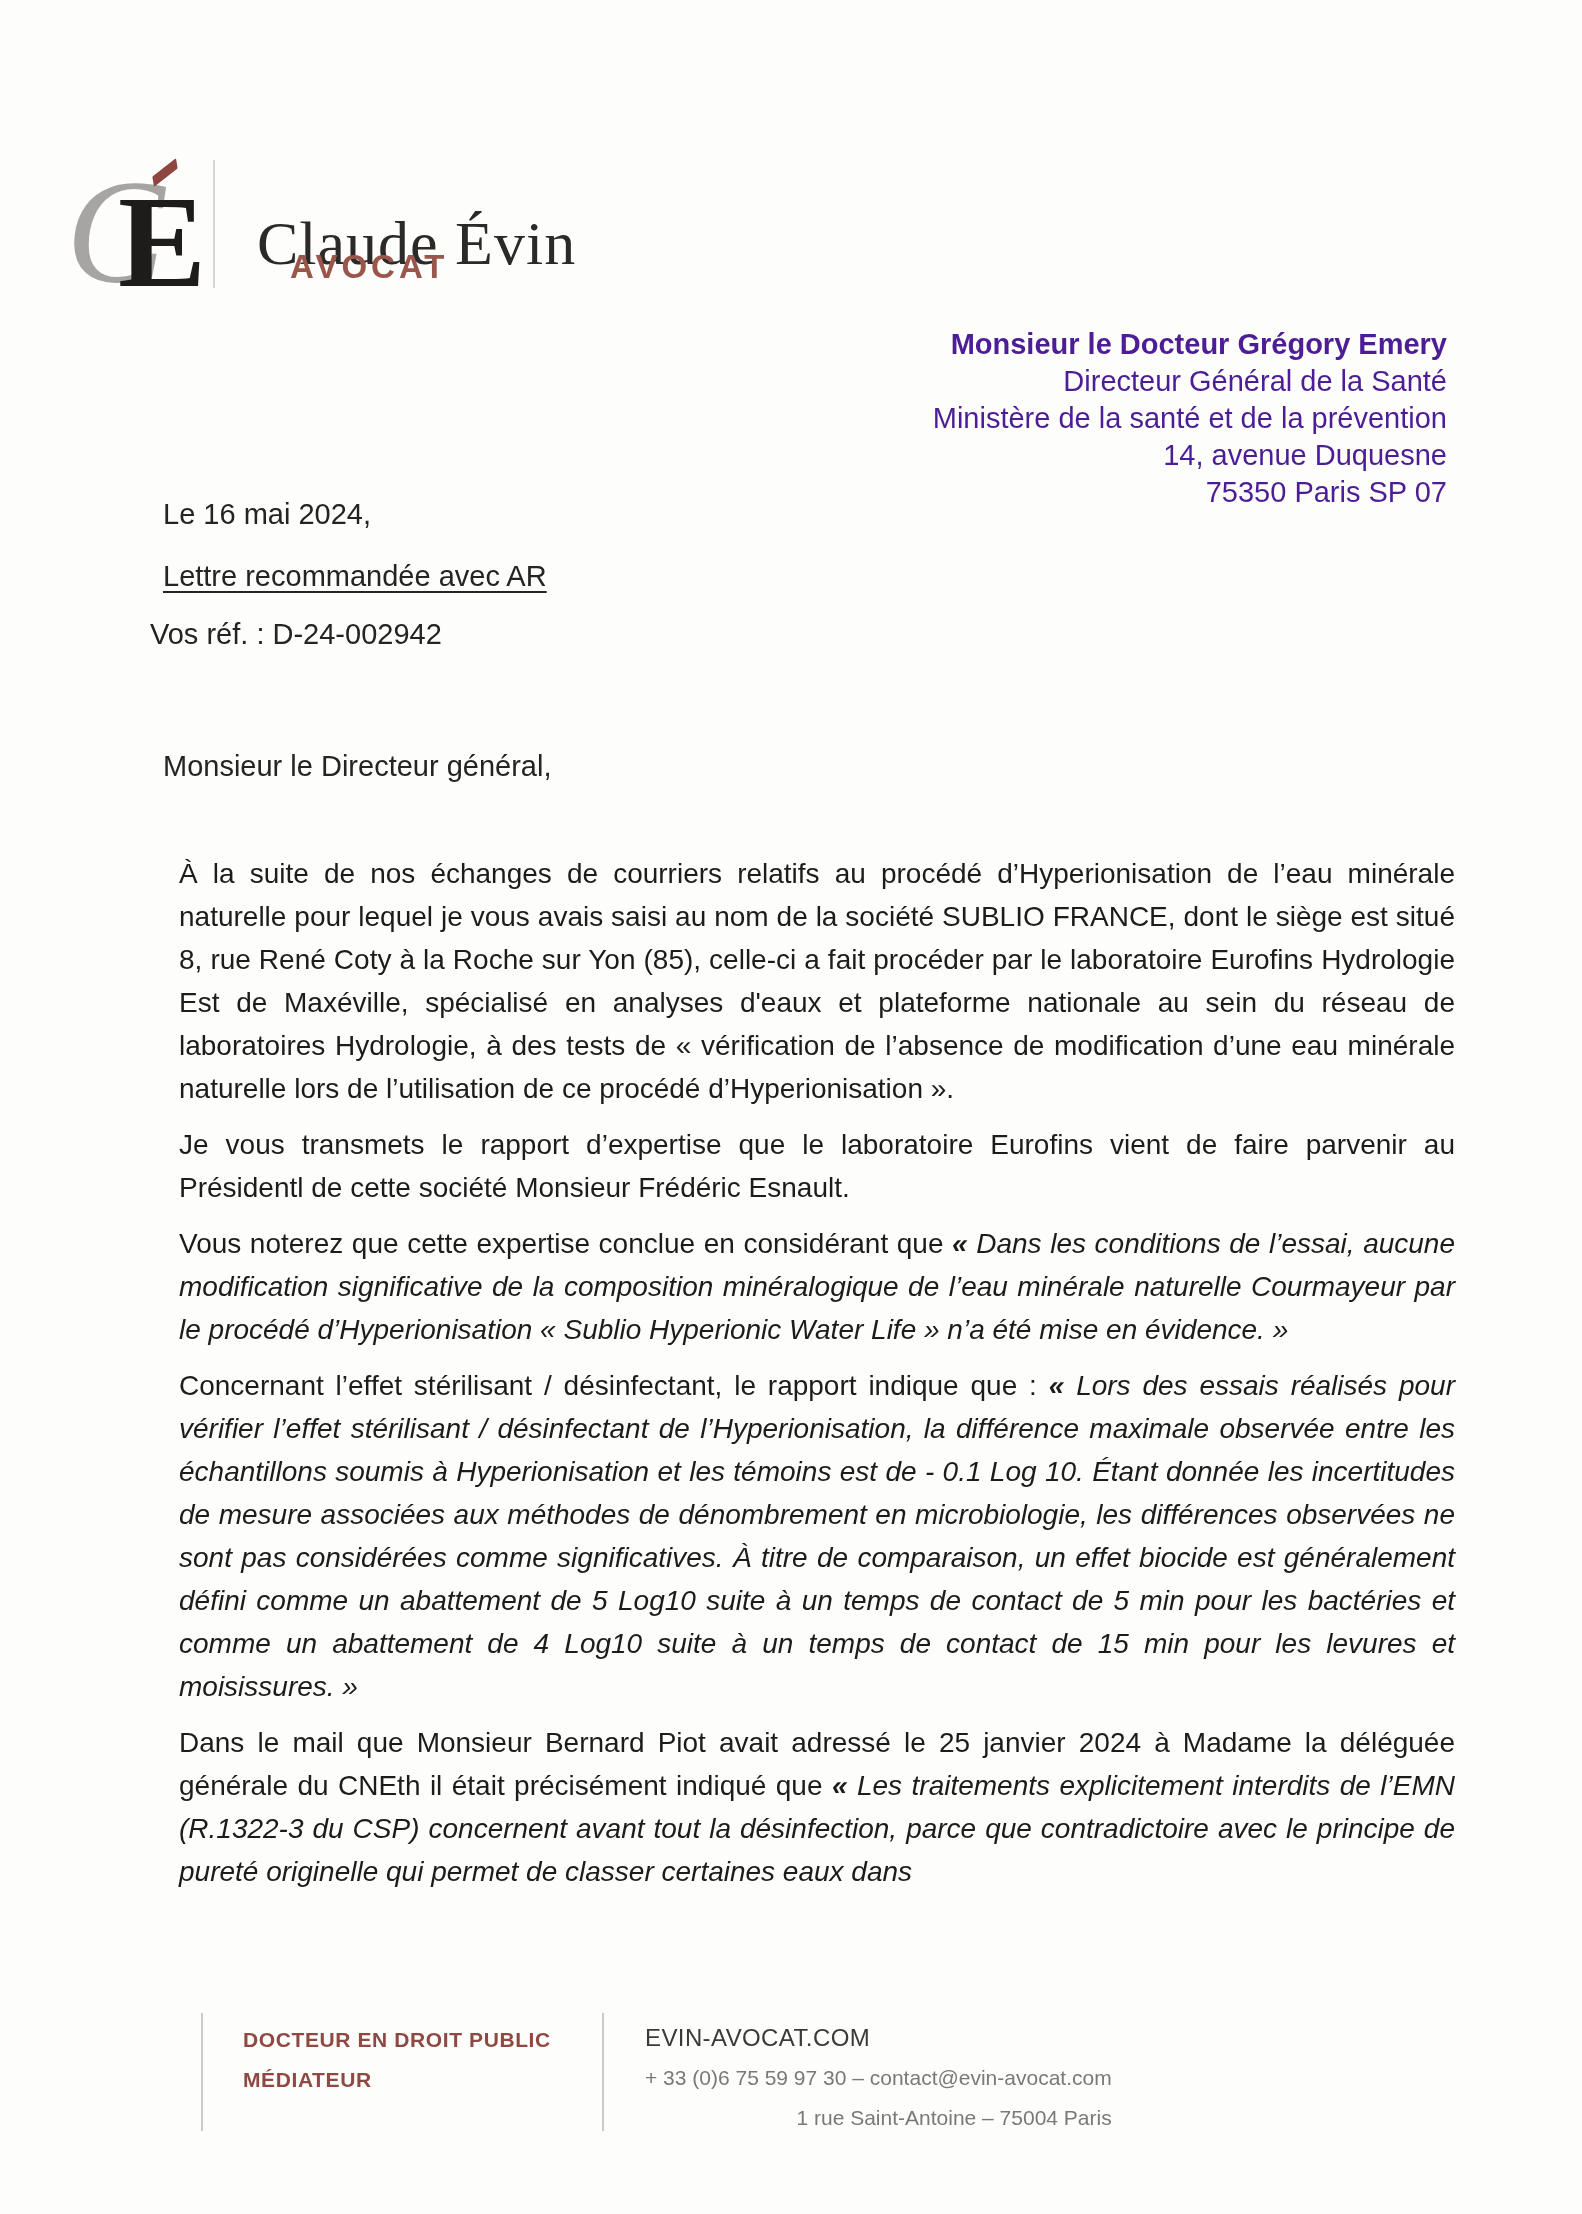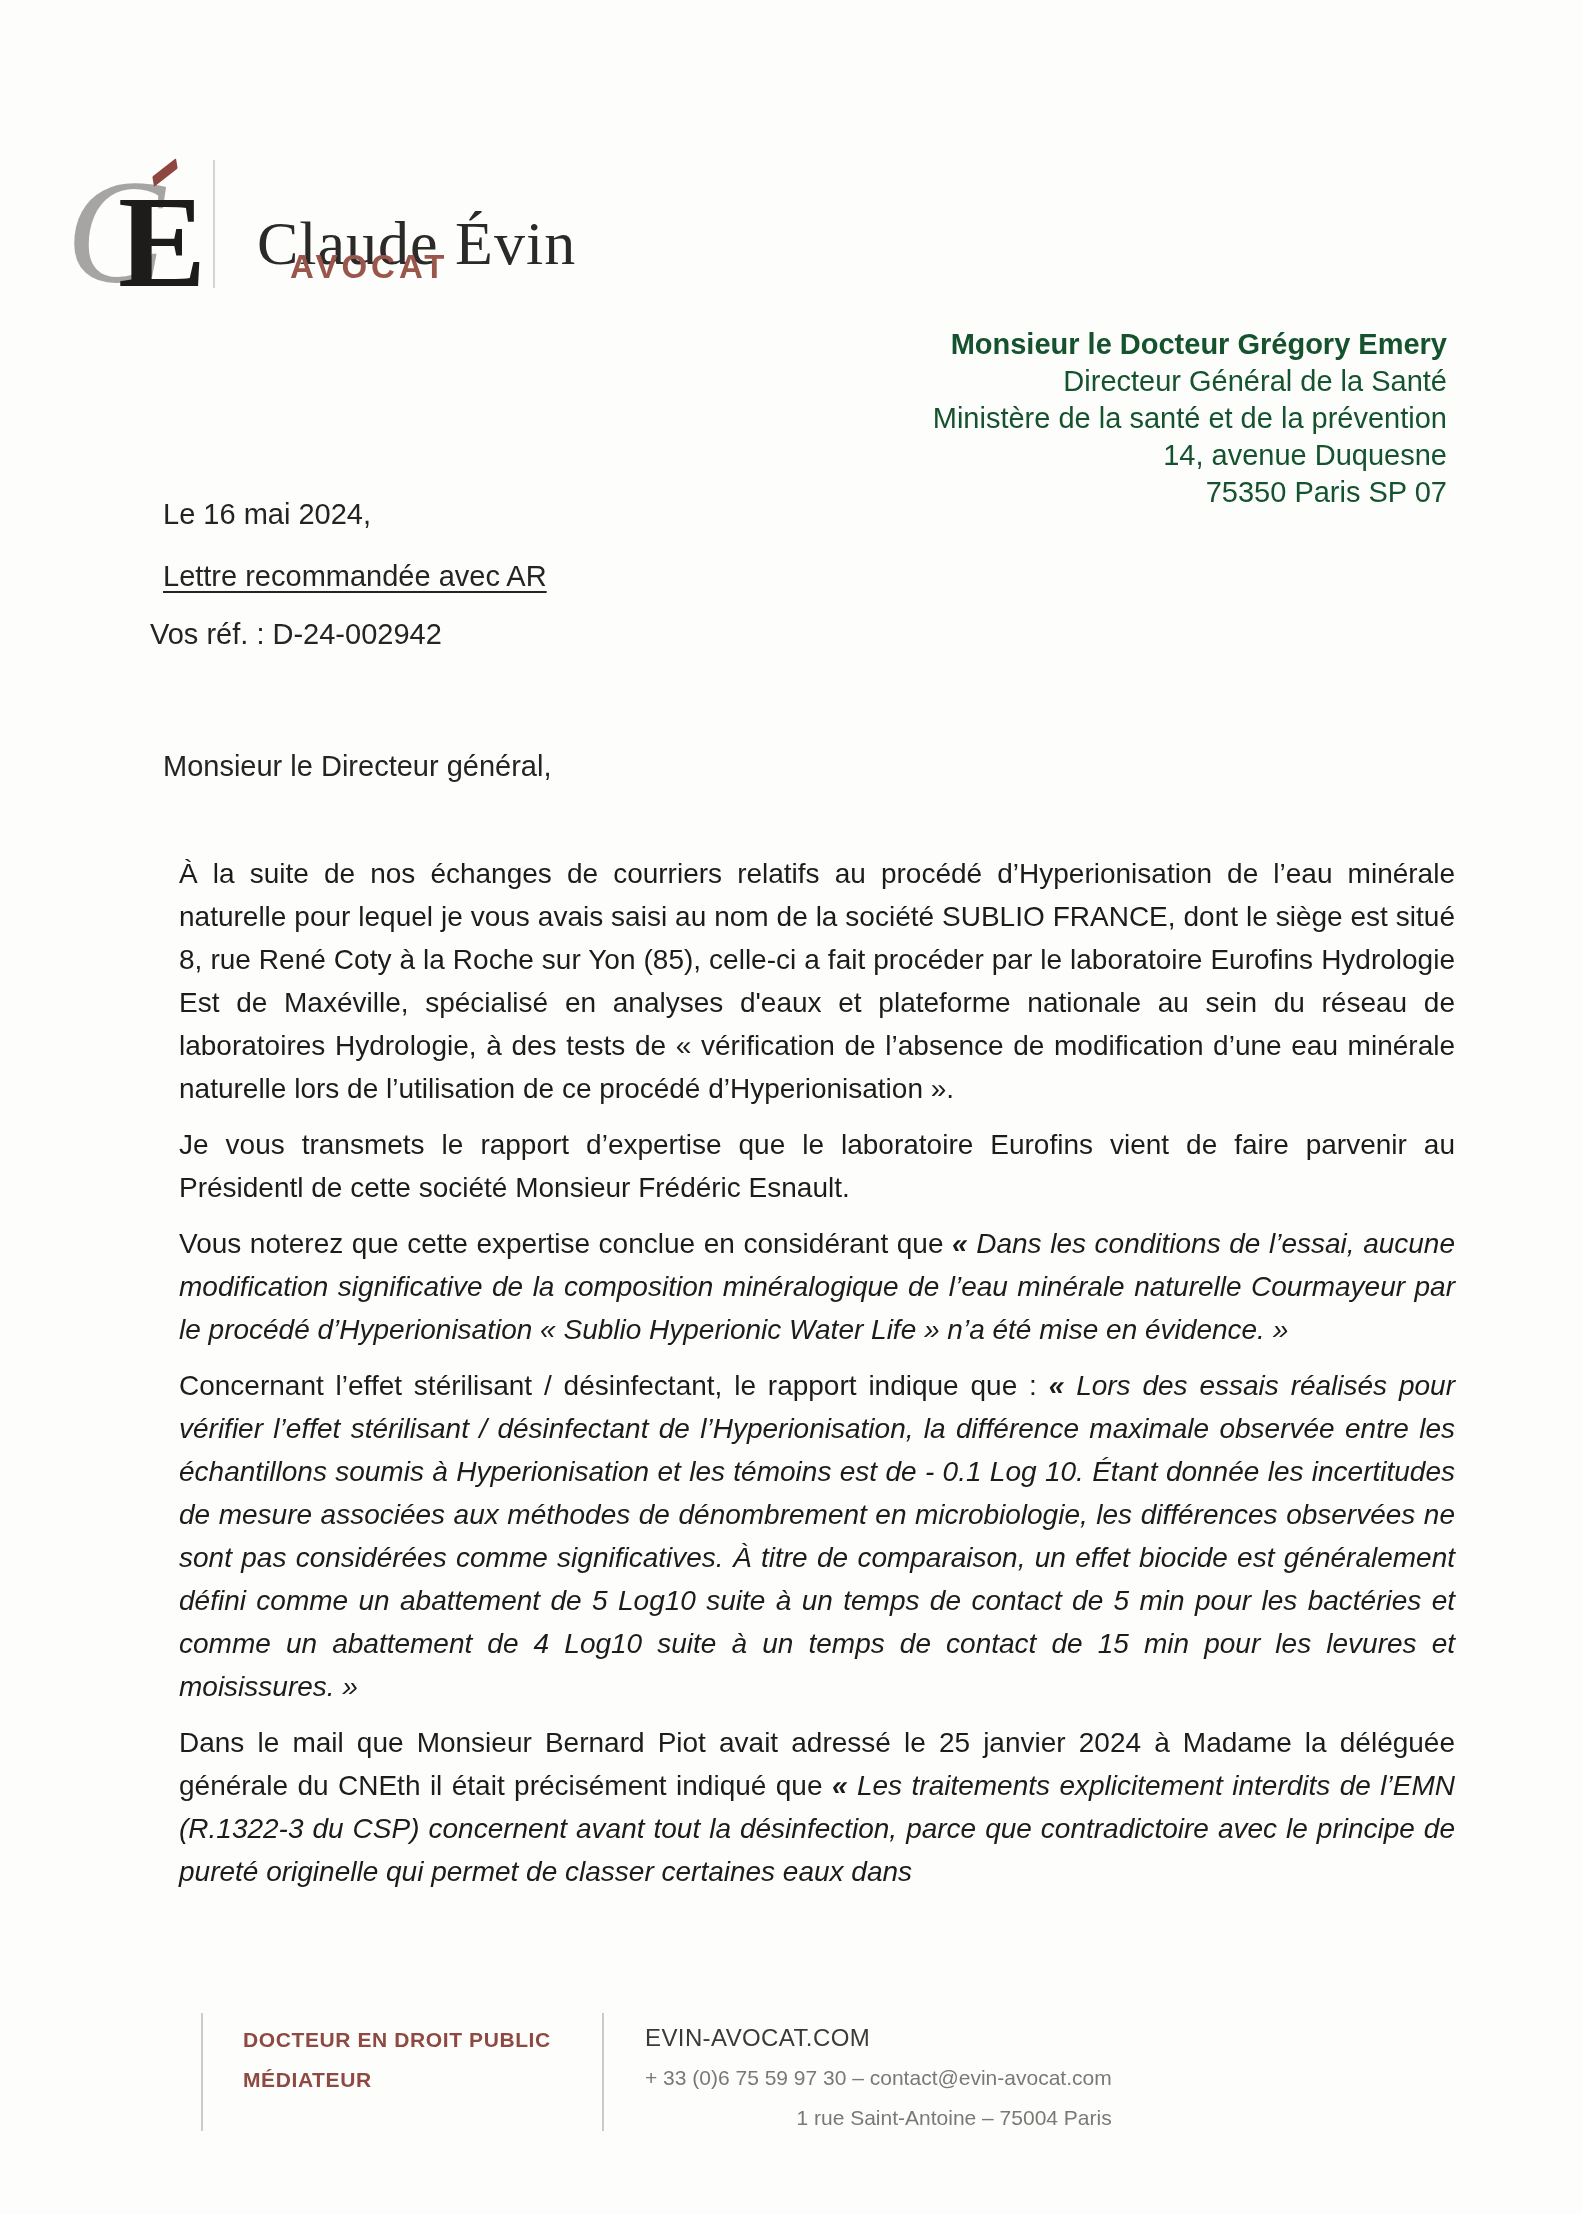--- a/index.html
+++ b/index.html
@@ -37,21 +37,21 @@
     font-size:62px;line-height:1;color:#2b2a28;letter-spacing:1px;margin-top:36px;
   }
   .lh-title{
     position:absolute;left:275px;top:250px;
     font-size:33px;line-height:1;font-weight:700;
     color:#9b564c;letter-spacing:4px;margin-left:15px;
   }
   
   .recipient{
     position:absolute;top:326px;right:135px;
-    text-align:right;font-size:29px;line-height:37px;color:#14532d;
+    text-align:right;font-size:29px;line-height:37px;color:#4c1d95;
   }
   .recipient-line.bold{font-weight:700;}
   
   .meta-date{position:absolute;left:163px;top:498px;font-size:29px;}
   .meta-delivery{
     position:absolute;left:163px;top:560px;font-size:29px;
     text-decoration:underline;text-underline-offset:5px;text-decoration-thickness:2px;
   }
   .meta-ref{position:absolute;left:150px;top:618px;font-size:29px;}
   .salutation{position:absolute;left:163px;top:750px;font-size:29px;}

